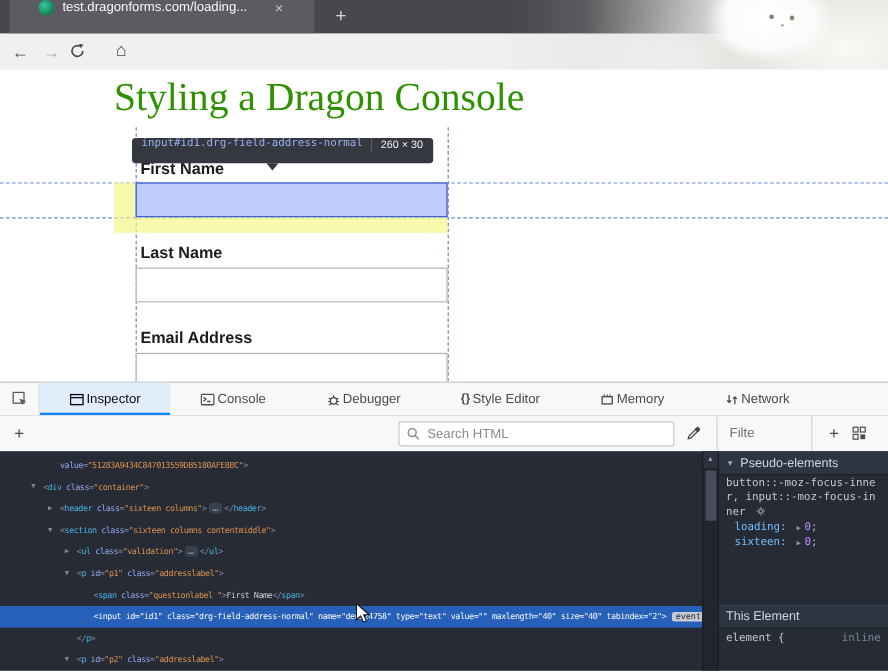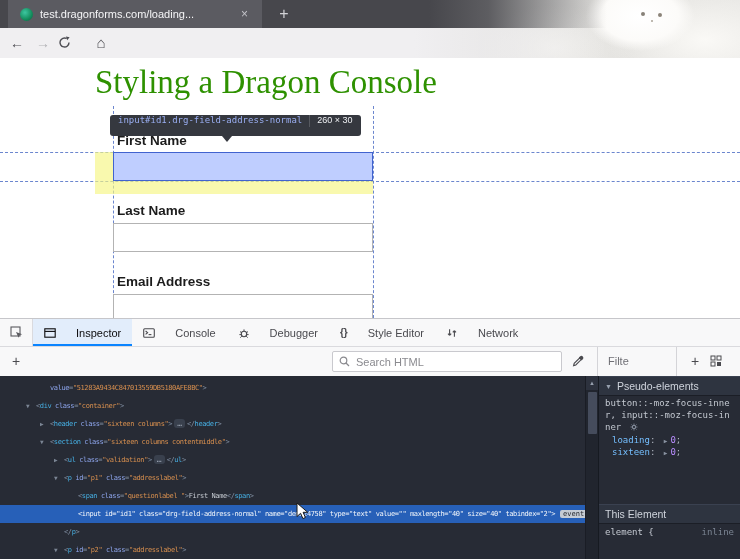--- a/index.html
+++ b/index.html
@@ -11,21 +11,21 @@
   .chrome-top{position:absolute;top:0;left:0;width:740px;height:58px;
     background:
       radial-gradient(ellipse 70px 45px at 640px 16px,#ffffff 0%,#fcfbf9 55%,rgba(250,250,248,0) 78%),
       radial-gradient(ellipse 120px 62px at 705px 40px,#faf9f6 0%,rgba(248,247,244,0) 82%),
       radial-gradient(ellipse 95px 55px at 555px 48px,#f0efec 0%,rgba(240,239,236,0) 78%),
       linear-gradient(90deg,#d4d3d0 0%,#dcdbd8 60%,#e8e7e4 100%);}
   .owl-eyes{position:absolute;left:641px;top:12px;width:4px;height:4px;border-radius:50%;background:#6a6257;
     box-shadow:17px 1px 0 0 #6f6659,9px 7px 0 -1px #948c7e;opacity:.8}
   .tabbar{position:absolute;top:0;left:0;width:740px;height:28px;
     background:linear-gradient(90deg,#47474c 0%,#47474c 58%,rgba(71,71,76,.85) 66%,rgba(71,71,76,0) 82%)}
-  .tab{position:absolute;left:8px;top:0;width:254px;height:28px;background:#5b5b61;display:flex;align-items:center;padding:0 12px;gap:7px}
+  .tab{position:absolute;left:8px;top:0;width:254px;height:28px;background:#5b5b61;display:flex;align-items:flex-start;padding:0 24px;gap:7px}
   .tab-favicon{width:13px;height:13px;border-radius:50%;background:radial-gradient(circle at 38% 35%,#3dc6a0,#128a5a 62%,#0a5c40);flex:0 0 auto}
   .tab-title{font-size:11px;color:#f5f5f7;white-space:nowrap;overflow:hidden;flex:1}
   .tab-close{font-size:12px;color:#c3c3c8;padding:0 2px}
   .newtab{position:absolute;left:272px;top:2px;width:24px;height:24px;color:#d2d2d6;font-size:16px;line-height:24px;text-align:center}
   .navbar{position:absolute;top:28px;left:0;width:740px;height:30px;
     background:linear-gradient(90deg,#f0eff1 0%,#f0eff1 56%,rgba(240,239,241,.55) 70%,rgba(240,239,241,0) 82%)}
   .nav-btn{position:absolute;top:0;height:30px;line-height:30px;text-align:center;width:26px;color:#4c4c52;font-size:14px}
   .nav-back{left:4px}
   .nav-fwd{left:30px;color:#b2b2b6}
   .nav-reload{left:58px;padding-top:8px}
@@ -56,21 +56,21 @@
   .infobar{position:absolute;left:110px;top:57px;height:21px;background:#35383f;border-radius:3px;display:flex;align-items:flex-start;padding:0 8px;gap:7px;z-index:5;white-space:nowrap}
   .infobar .sel{font-family:"DejaVu Sans Mono",monospace;font-size:9px;color:#9aaef2}
   .infobar .divider{width:1px;height:12px;background:#56595f}
   .infobar .dims{font-size:9px;color:#eef0f3}
   .infobar-arrow{position:absolute;left:222px;top:78px;width:0;height:0;border-left:5px solid transparent;border-right:5px solid transparent;border-top:6px solid #35383f;z-index:5}
 
   
   .devtools{position:absolute;top:318px;left:0;width:740px;height:242px}
   .dt-row1{height:29px;background:#f8f8f9;border-top:1px solid #c6c6ca;border-bottom:1px solid #dadade;display:flex;align-items:stretch;color:#4a4a4f;font-size:11px}
   .pick-btn{width:33px;display:flex;align-items:center;justify-content:center;border-right:1px solid #dadade}
-  .dt-tab{display:flex;align-items:center;gap:20px;padding:0 11px;white-space:nowrap}
+  .dt-tab{display:flex;align-items:center;gap:2px;padding:0 25px;white-space:nowrap}
   .dt-tab.active{background:#e2edfb;box-shadow:inset 0 -2px 0 #0a84ff;color:#0b0b0d}
   .brace-ic{font-size:10px;font-weight:bold;color:currentColor}
   .dt-row2{position:relative;height:29px;background:#f8f8f9}
   .addnode{position:absolute;left:6px;top:4px;width:20px;height:20px;font-size:14px;line-height:20px;text-align:center;color:#4a4a4f}
   .searchbox{position:absolute;left:332px;top:4px;width:230px;height:21px;background:#fff;border:1px solid #c9c9ce;border-radius:2px;display:flex;align-items:center;gap:6px;padding:0 6px}
   .searchbox .ph{font-size:11px;color:#8a8a8f}
   .eyedropper{position:absolute;left:572px;top:7px}
   .r2sep{position:absolute;top:0;width:1px;height:29px;background:#d4d4d8}
   .sep-a{left:597px}.sep-b{left:676px}
   .rules-filter{position:absolute;left:608px;top:8px;font-size:11px;color:#6f6f75}
@@ -230,20 +230,27 @@
           <path d="M6 4.3 V2.4 M3.6 5.7 L2 4.6 M8.4 5.7 L10 4.6 M3.2 7.6 H1.4 M8.8 7.6 H10.6 M3.8 9.2 L2.3 10.6 M8.2 9.2 L9.7 10.6" stroke="currentColor" stroke-width="1" fill="none"></path>
         </svg>
         <span>Debugger</span>
       </div>
       <div class="dt-tab">
         <span class="brace-ic">{}</span>
         <span>Style Editor</span>
       </div>
       <div class="dt-tab">
         <svg width="12" height="12" viewBox="0 0 12 12">
+          <rect x="1.8" y="3.6" width="8.4" height="6" fill="none" stroke="currentColor" stroke-width="1.1"></rect>
+          <path d="M3.6 3.6 V1.8 M6 3.6 V1.8 M8.4 3.6 V1.8" stroke="currentColor" stroke-width="1" fill="none"></path>
+        </svg>
+        <span>Memory</span>
+      </div>
+      <div class="dt-tab">
+        <svg width="12" height="12" viewBox="0 0 12 12">
           <path d="M3.6 2.2 V8.4 M3.6 8.4 L2 6.6 M3.6 8.4 L5.2 6.6 M8.4 9.8 V3.6 M8.4 3.6 L6.8 5.4 M8.4 3.6 L10 5.4" stroke="currentColor" stroke-width="1.1" fill="none"></path>
         </svg>
         <span>Network</span>
       </div>
     </div>
 
     <div class="dt-row2">
       <div class="addnode">+</div>
       <div class="searchbox">
         <svg width="11" height="11" viewBox="0 0 11 11">

